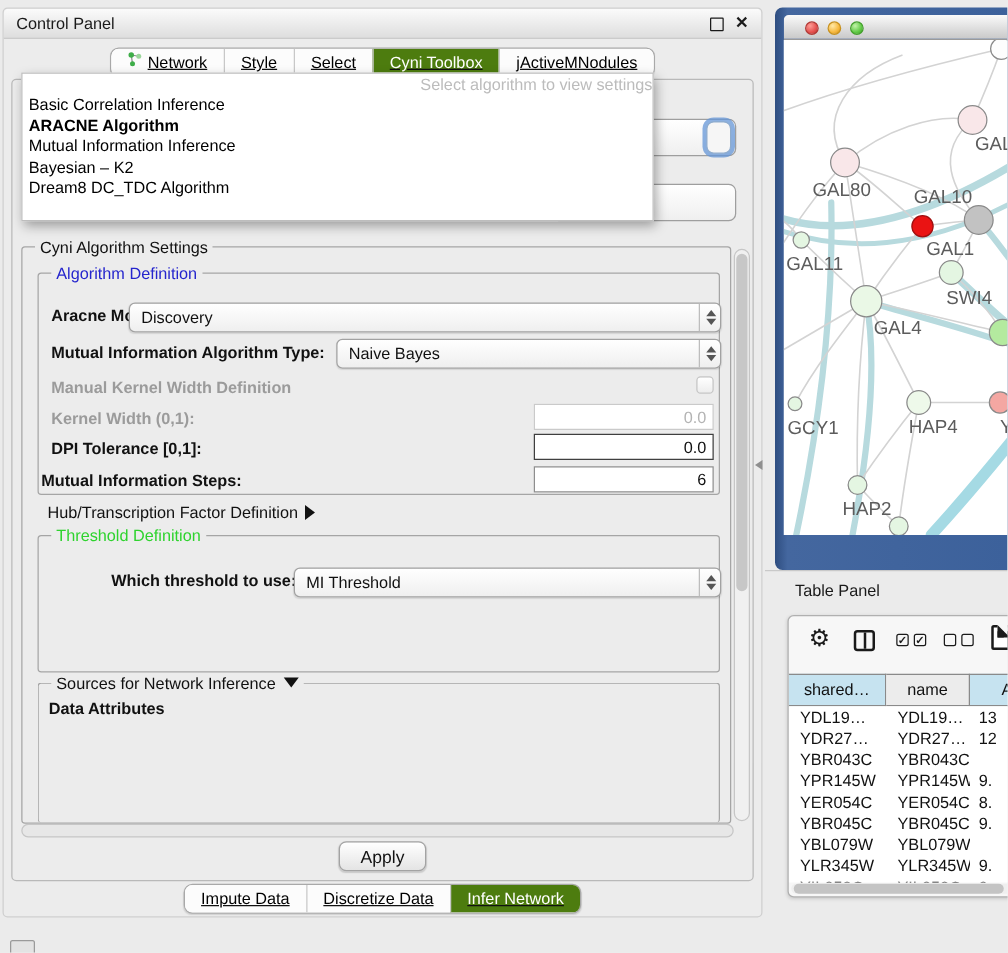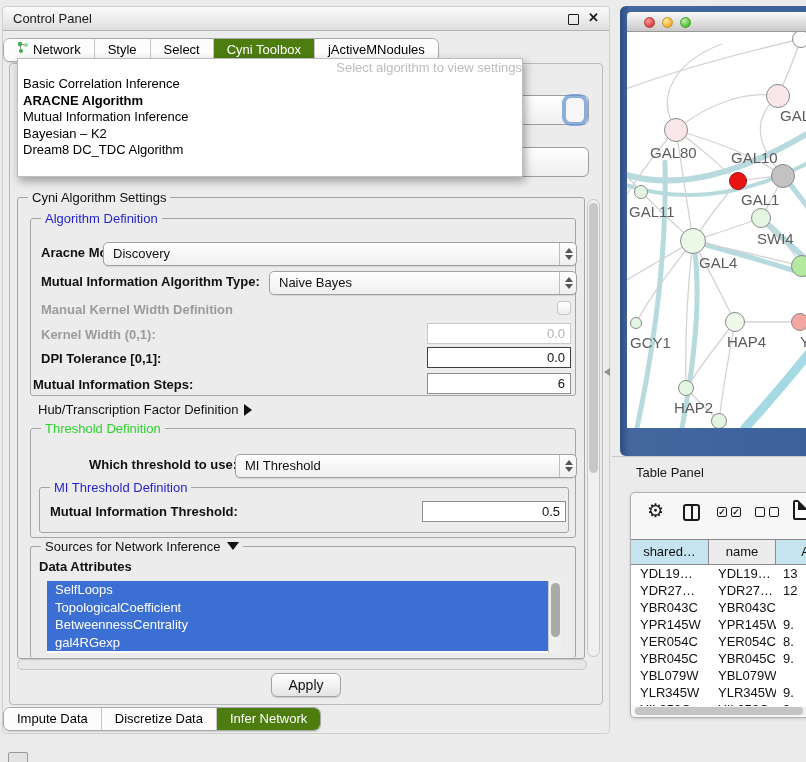--- a/index.html
+++ b/index.html
@@ -7,21 +7,21 @@
   body { position:relative; background:#ebebeb; font-family:"Liberation Sans",sans-serif; font-size:13px; color:#111; }
   .abs { position:absolute; }
 
   
   #cp-window { left:2px; top:6px; width:608px; height:728px; background:#ececec; border:1px solid #cfcfcf; border-radius:4px;padding-left:38px; }
   #cp-titlebar { left:0; top:0; width:606px; height:24px; background:linear-gradient(#fbfbfb,#dedede); border-bottom:1px solid #b2b2b2; border-radius:4px 4px 0 0; }
   #cp-title { left:10px; top:0; line-height:24px; font-size:13px; color:#1a1a1a; }
   #cp-float { right:30px; top:7px; width:11px; height:11px; border:1.5px solid #1a1a1a; border-radius:1px; }
   #cp-close { right:10px; top:3px; font-weight:bold; font-size:13px; color:#1a1a1a; }
 
-  .tabbar { left:0; right:0; display:flex; justify-content:flex-start; }
+  .tabbar { left:0; right:0; display:flex; justify-content:center;text-decoration:underline; }
   #cp-tabbar { top:31px; }
   #cp-bottombar { top:700px; }
   .seg { display:inline-flex; border:1px solid #a9a9a9; border-radius:7px; overflow:hidden; background:#fcfcfc; height:24px; box-shadow:0 1px 1px rgba(0,0,0,.12); }
   .tab { padding:0 13px; line-height:22px; font-size:13px; color:#000; border-left:1px solid #c8c8c8; display:flex; align-items:center; gap:4px; background:#fcfcfc; white-space:nowrap; }
   .tab:first-child { border-left:none; }
   .tab.selected { background:#4d7c0f; color:#fff; }
 
   #cp-content { left:6px; top:56px; width:594px; height:642px; border:1px solid #b9b9b9; border-radius:4px; background:#ececec; }
 
   
@@ -182,39 +182,25 @@
     </div>
 
     <div class="abs" style="left:20px;top:204px;font-size:13px;">
       <span>Hub/Transcription Factor Definition</span><span class="arrow-right"></span>
     </div>
 
     <div class="grp" style="left:12px;top:230px;width:546px;height:110px;">
       <span class="legend green">Threshold Definition</span>
       <span class="flabel" style="left:58px;top:28px;">Which threshold to use:</span>
       <div class="combo" style="left:204px;top:25px;width:342px;"><span>MI Threshold</span><span class="spin"></span></div>
-      <div class="grp" style="left:8px;top:58px;width:530px;height:46px;">
-        <span class="legend blue" style="background:#ececec;">MI Threshold Definition</span>
-        <span class="flabel" style="left:10px;top:16px;">Mutual Information Threshold:</span>
-        <span class="tfield" style="left:382px;top:13px;width:144px;">0.5</span>
-      </div>
     </div>
 
     <div class="grp" style="left:12px;top:348px;width:546px;height:112px;border-bottom:none;">
       <span class="legend"><span>Sources for Network Inference</span><span class="arrow-down"></span></span>
       <span class="flabel" style="left:8px;top:12px;">Data Attributes</span>
-      <div id="src-list" style="left:16px;top:34px;width:514px;height:72px;">
-        <div class="src-item">SelfLoops</div>
-          <div class="src-item">TopologicalCoefficient</div>
-          <div class="src-item">BetweennessCentrality</div>
-          <div class="src-item">gal4RGexp</div>
-          <div id="src-scroll">
-            <span class="thumb"></span>
-          </div>
-      </div>
     </div>
 
   </div>
   <div class="abs vscroll" style="left:584px;top:192px;height:458px;">
     <span class="thumb" style="top:3px;height:270px;"></span>
   </div>
   <div id="settings-hscroll" class="abs"></div>
 
   <div id="apply-btn" class="abs">Apply</div>
 

